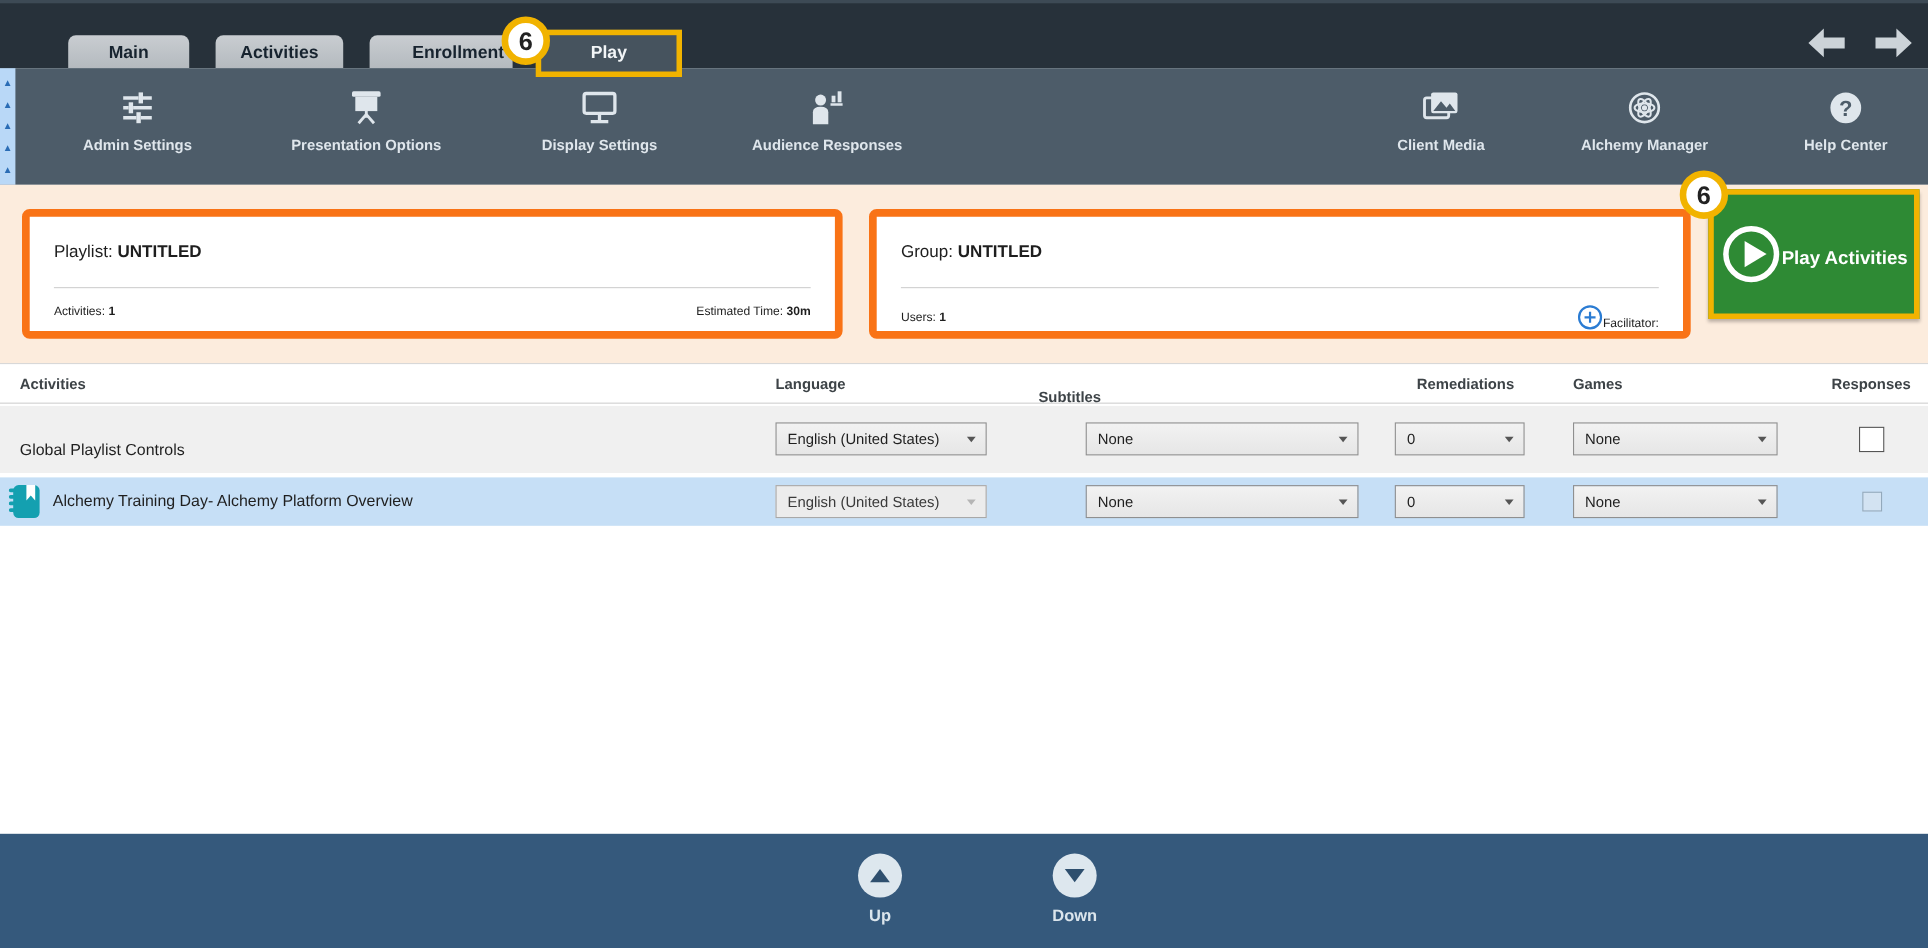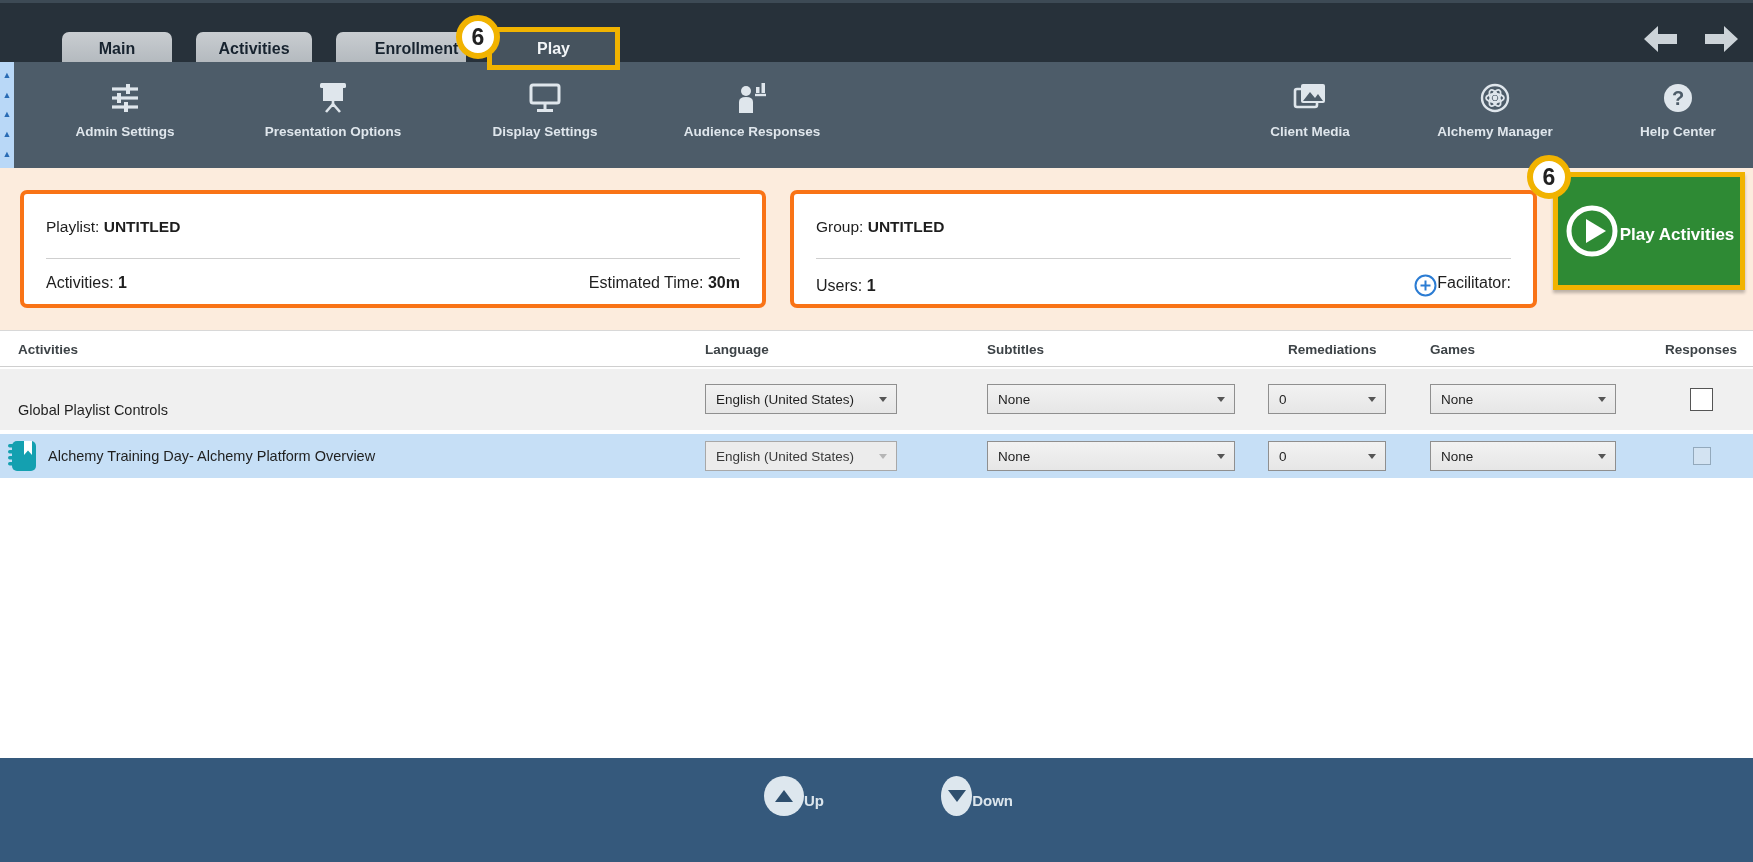--- a/index.html
+++ b/index.html
@@ -37,40 +37,40 @@
   .ti-0 { left:50px;  width:150px; }
   .ti-1 { left:243px; width:180px; }
   .ti-2 { left:470px; width:150px; }
   .ti-3 { left:662px; width:180px; }
   .ti-4 { left:1235px; width:150px; }
   .ti-5 { left:1405px; width:180px; }
   .ti-6 { left:1603px; width:150px; }
 
   
   .peach { position:absolute; left:0; top:168px; width:1753px; height:162px; background:#fcecdd; }
-  .card { position:absolute; top:22px; height:118px; background:#fff; border:4px solid #f97316; border-radius:7px; }
+  .card { position:absolute; top:22px; height:118px; background:#fff; border:7px solid #f97316; border-radius:7px; }
   .card-playlist { left:20px; width:746px; }
   .card-group { left:790px; width:747px; }
   .card .c-top { position:absolute; left:22px; top:24px; font-size:15.5px; color:#1e1e1e; }
   .card .c-div { position:absolute; left:22px; right:22px; top:64px; height:1px; background:#cfcfcf; }
   .card .c-bottom { position:absolute; left:22px; right:22px; top:80px; display:flex; justify-content:space-between; align-items:center;
-                    font-size:16px; color:#1e1e1e; }
+                    font-size:11px; color:#1e1e1e; }
   .bold { font-weight:bold; }
-  .fac-right { display:flex; align-items:flex-start; }
+  .fac-right { display:flex; align-items:flex-end; }
 
   .play-btn-wrap { position:absolute; left:1553px; top:4px; width:192px; height:118px; border:5px solid #f1b300; background:#2e8a34;
                    display:flex; flex-direction:row; align-items:center; justify-content:center; cursor:pointer; box-shadow:0 3px 3px rgba(0,0,0,.25); }
   .play-btn-wrap .pb-label { margin-top:8px; font-size:17px; font-weight:bold; color:#fff; }
 
   
   .tbl-header { position:absolute; left:0; top:330px; width:1753px; height:37px; background:#fff; border-top:1px solid #d8d8d8; border-bottom:1px solid #cfcfcf; }
   .th { position:absolute; top:0; height:37px; display:flex; align-items:center; font-size:13.5px; font-weight:bold; color:#3d4347; }
   .th-activities { left:18px; }
   .th-language { left:705px; }
-  .th-subtitles { left:987px; }
+  .th-subtitles { left:944px;margin-top:11px; }
   .th-remediations { left:1288px; }
   .th-games { left:1430px; }
   .th-responses { left:1630px; width:107px; justify-content:flex-end; }
 
   .row { position:absolute; left:0; width:1753px; }
   .row-1 { top:369px; height:61px; background:#f0f0f0; }
   .row-2 { top:434px; height:44px; background:#c6dff6; }
   .row-title { position:absolute; font-size:14.5px; color:#1f1f1f; }
   .row-1 .row-title { left:18px; top:21px; font-weight:normal;margin-top:12px; }
   .row-2 .row-title { left:48px; top:14px; }
@@ -87,21 +87,21 @@
   .chev { width:0; height:0; border-left:4px solid transparent; border-right:4px solid transparent; border-top:5px solid #555; }
   .dd.disabled { background:#ececec; color:#3a3a3a; border-color:#a8a8a8; }
   .dd.disabled .chev { border-top-color:#b5b5b5; }
 
   .cb { position:absolute; background:#fff; border:1px solid #555; cursor:pointer; }
   .row-1 .cb { left:1690px; top:19px; width:23px; height:23px; }
   .row-2 .cb { left:1693px; top:13px; width:18px; height:18px; background:#d3e3f2; border-color:#93a9bc; }
 
   
   .footer { position:absolute; left:0; top:758px; width:1753px; height:104px; background:#35597c; }
-  .f-btn { position:absolute; top:18px; width:72px; display:flex; flex-direction:row; align-items:center; cursor:pointer; }
+  .f-btn { position:absolute; top:18px; width:72px; display:flex; flex-direction:column; align-items:center; cursor:pointer; }
   .f-up { left:764px; } .f-down { left:941px;justify-content:space-between; }
   .f-circle { width:40px; height:40px; border-radius:50%; background:#dde7ee; display:flex; align-items:center; justify-content:center; }
   .tri-up { width:0; height:0; border-left:9px solid transparent; border-right:9px solid transparent; border-bottom:12px solid #2e4f6e; }
   .tri-down { width:0; height:0; border-left:9px solid transparent; border-right:9px solid transparent; border-top:12px solid #2e4f6e; }
   .f-label { margin-top:8px; font-size:15px; font-weight:bold; color:#dbe5ec; }
 </style>
 </head>
 <body>
 
 <div id="app">

